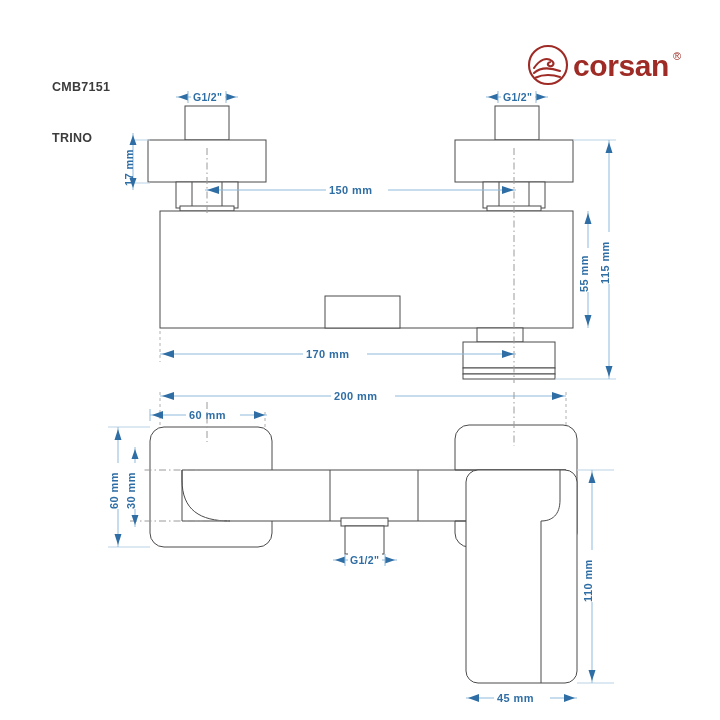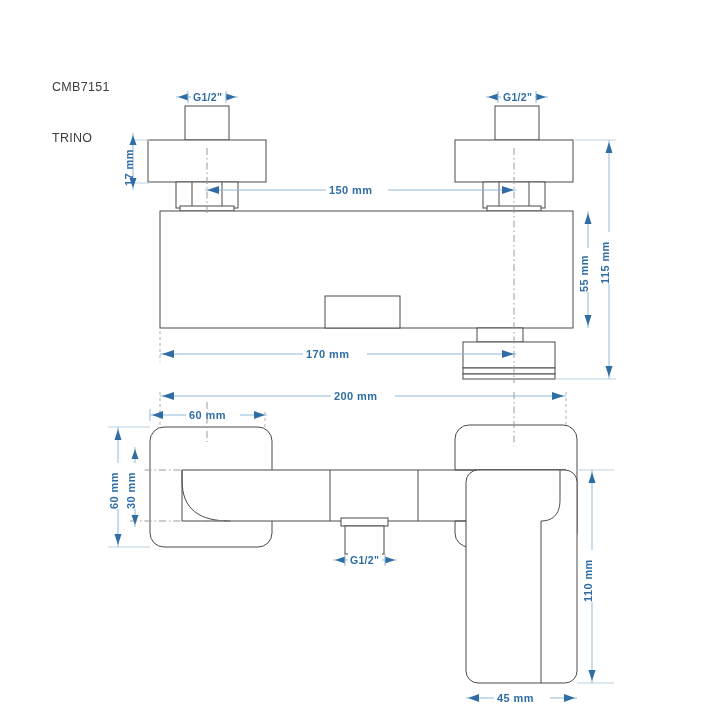--- a/index.html
+++ b/index.html
@@ -26,21 +26,21 @@
   #header-code {
     position: absolute;
     left: 52px;
     top: 45px;
     font-size: 12.5px;
     line-height: 17px;
     color: #3c3c3c;
     letter-spacing: 0.3px;
     white-space: pre;
   }
-  #header-code .line { display: block; }
+  #header-code .line { display: block; font-weight: bold; }
 
   #brand-logo {
     position: absolute;
     left: 527px;
     top: 44px;
     width: 160px;
     height: 44px;
   }
   #brand-logo svg { display: block; }
 
@@ -111,20 +111,32 @@
 </head>
 <body>
 
 <div id="sheet">
 
   <div id="header-code">
     <span class="line">CMB7151</span>
     <span class="line">TRINO</span>
   </div>
 
+  <div id="brand-logo">
+    <svg width="160" height="44" viewBox="0 0 160 44">
+      <g>
+        <circle cx="21" cy="21" r="19" fill="none" stroke="#9e2b25" stroke-width="2.1"></circle>
+        <path d="M7 24 C13 15, 20 13, 25 17 C28 19.5, 26 23, 22.5 22 C20 21.3, 20.5 18.5, 23 18.2" fill="none" stroke="#9e2b25" stroke-width="2.1" stroke-linecap="round"></path>
+        <path d="M7 29 C13 23.5, 23 23.5, 33 27" fill="none" stroke="#9e2b25" stroke-width="2.1" stroke-linecap="round"></path>
+        <path d="M9 33.5 C16 30, 26 30.5, 33 33" fill="none" stroke="#9e2b25" stroke-width="2.1" stroke-linecap="round"></path>
+      </g>
+      <text x="46" y="32" font-family="'Liberation Sans', sans-serif" font-size="30" font-weight="bold" fill="#9e2b25" letter-spacing="-0.4">corsan</text>
+      <text x="146" y="16" font-family="'Liberation Sans', sans-serif" font-size="11" fill="#9e2b25">®</text>
+    </svg>
+  </div>
 
   <div id="drawing">
   <svg width="720" height="720" viewBox="0 0 720 720">
     <defs>
       <pattern id="thread-h" patternUnits="userSpaceOnUse" width="6" height="4">
         <rect width="6" height="4" fill="#ffffff"></rect>
         <line x1="0" y1="1" x2="6" y2="1" stroke="#6d6d6d" stroke-width="1.3"></line>
         <line x1="0" y1="3" x2="6" y2="3" stroke="#c9c9c9" stroke-width="1"></line>
       </pattern>
     </defs>

